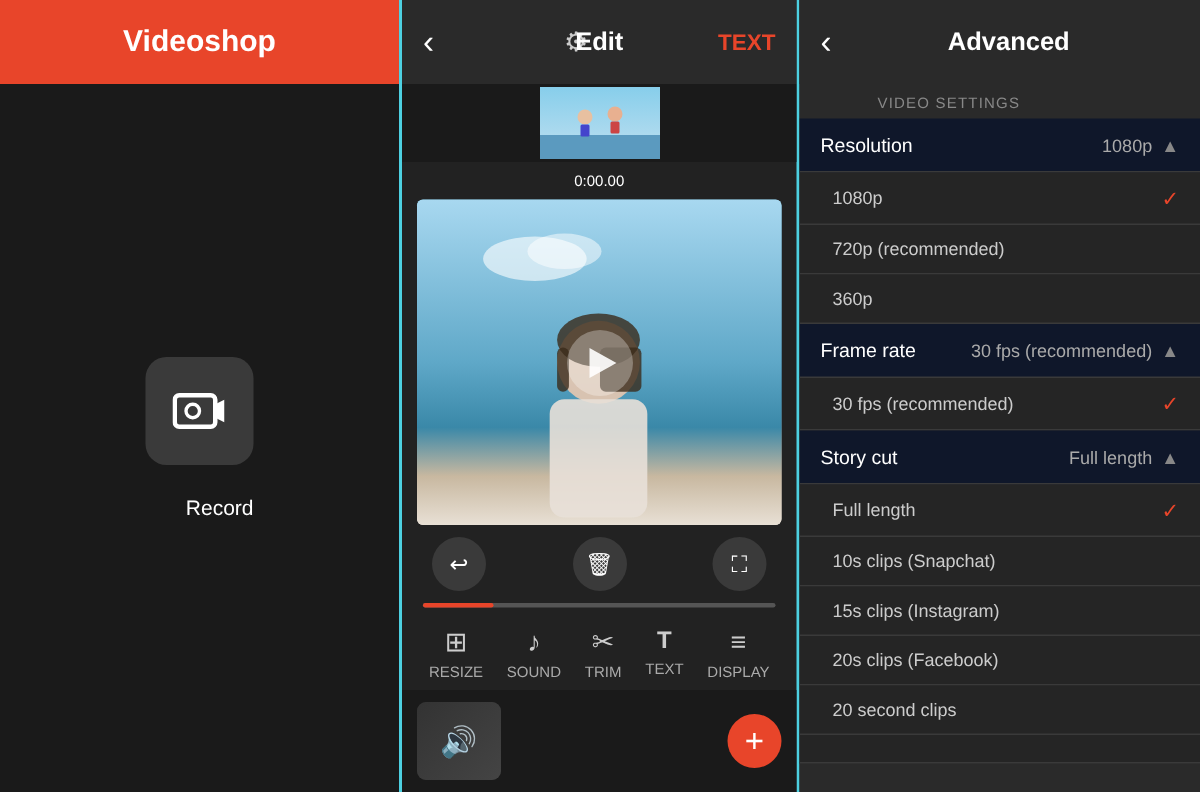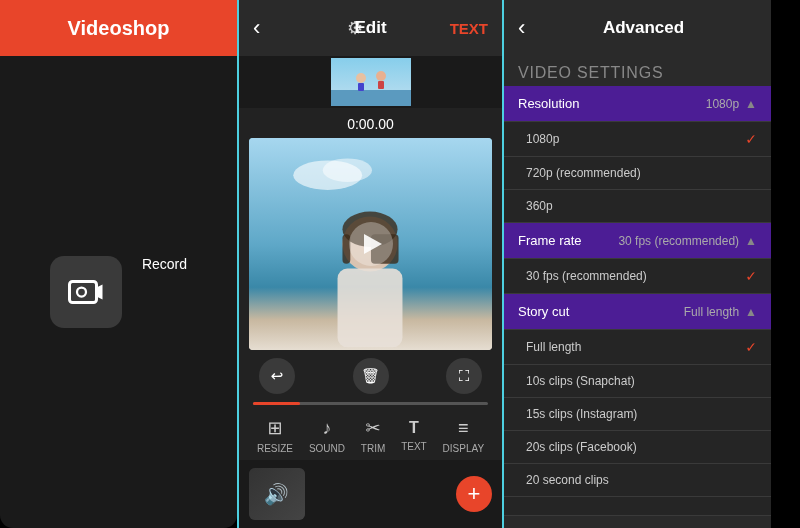--- a/index.html
+++ b/index.html
@@ -8,26 +8,25 @@
       height: 528px;
       display: flex;
       flex-direction: row;
       font-family: 'Arial', sans-serif;
       overflow: hidden;
       background: #000;
     }
 
     
     .panel-1 {
-      width: 237px;
+      width: 266px;
       height: 528px;
       background: #1a1a1a;
       display: flex;
       flex-direction: column;
-      border-radius: 13px;
     }
     .panel-1-header {
       background: #e8452a;
       height: 56px;
       display: flex;
       align-items: center;
       justify-content: center;
     }
     .panel-1-header span {
       color: #fff;
@@ -36,22 +35,22 @@
     }
     .panel-1-content {
       flex: 1;
       display: flex;
       align-items: center;
       justify-content: center;
       gap: 32px;
     }
     .action-btn {
       display: flex;
-      flex-direction: row;
-      align-items: flex-start;
+      flex-direction: column;
+      align-items: flex-end;
       gap: 20px;
       cursor: pointer;
     }
     .action-icon-box {
       width: 72px;
       height: 72px;
       background: #3a3a3a;
       border-radius: 14px;
       display: flex;
       align-items: center;
@@ -125,21 +124,21 @@
       border-radius: 4px;
       display: flex;
       align-items: center;
       justify-content: center;
       font-size: 10px;
       color: #fff;
     }
     .timecode {
       text-align: center;
       color: #fff;
-      font-size: 14px;
+      font-size: 10px;
       padding: 8px 0 6px;
     }
     .video-preview {
       flex: 1;
       background: linear-gradient(180deg, #87ceeb 0%, #5ba0c0 40%, #3a7a9c 60%, #d0c0b0 80%, #e8e0d8 100%);
       position: relative;
       display: flex;
       align-items: center;
       justify-content: center;
       margin: 0 10px;
@@ -294,35 +293,36 @@
       font-weight: 700;
       margin-left: 12px;
     }
     .settings-list {
       flex: 1;
       overflow-y: auto;
       padding: 0;
     }
     .section-label {
       color: #888;
-      font-size: 16px;
+      font-size: 10px;
       text-transform: uppercase;
       letter-spacing: 0.8px;
       padding: 8px 14px 4px;
+      margin-left: 38px;
     }
     .setting-row {
       display: flex;
       align-items: center;
       justify-content: space-between;
       padding: 10px 14px;
       border-bottom: 1px solid #3a3a3a;
       cursor: pointer;
     }
     .setting-row.header-row {
-      background: #4c1d95;
+      background: #0f172a;
     }
     .setting-name {
       color: #fff;
       font-size: 13px;
     }
     .setting-value {
       color: #aaa;
       font-size: 12px;
       display: flex;
       align-items: center;

